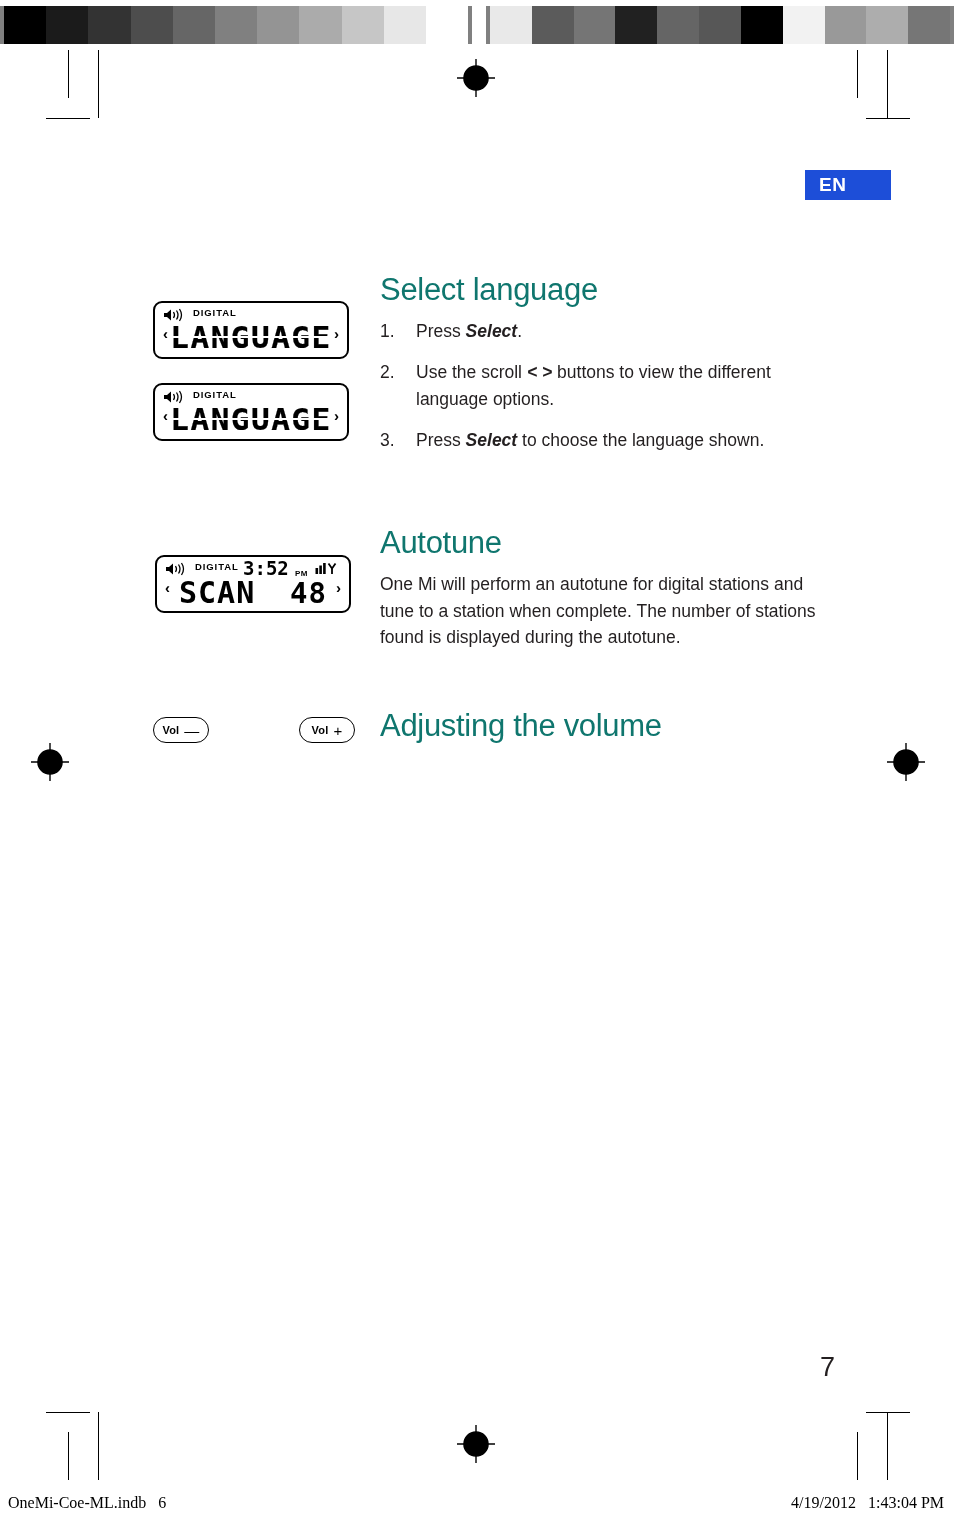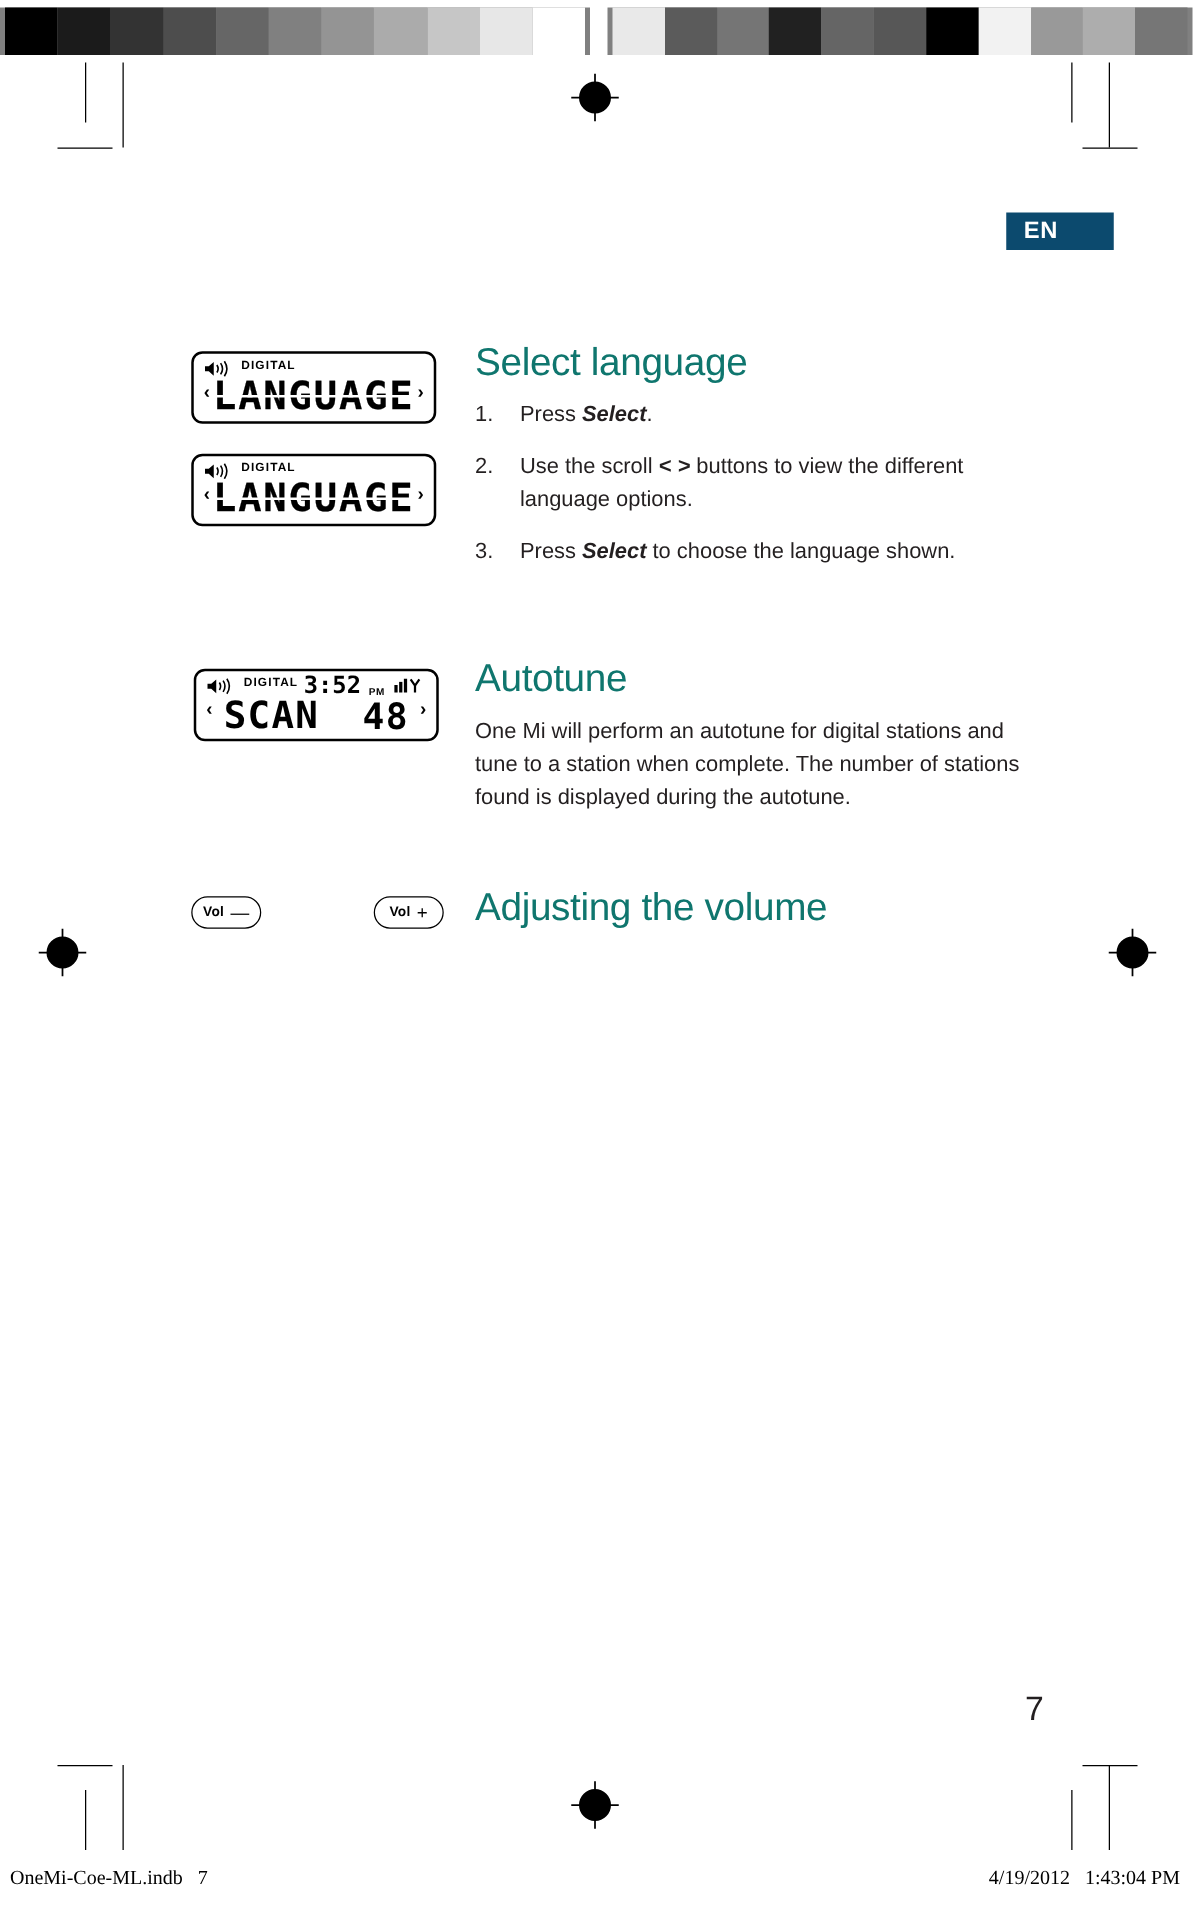--- a/index.html
+++ b/index.html
@@ -49,40 +49,41 @@
     position: absolute;
   }
 
   
   .lang-badge {
     position: absolute;
     left: 805px;
     top: 170px;
     width: 86px;
     height: 30px;
-    background: #0c4a6e;
+    background: #1d4ed8;
     color: #ffffff;
     font-size: 19px;
     font-weight: bold;
     letter-spacing: 0.5px;
     display: flex;
     align-items: center;
     padding-left: 14px;
     box-sizing: border-box;
   }
 
   
   .lcd {
     position: absolute;
     width: 196px;
     height: 58px;
     border: 2.5px solid #000000;
     border-radius: 9px;
     box-sizing: border-box;
     background: #ffffff;
+    margin-top: 20px;
   }
   .lcd-speaker {
     position: absolute;
     left: 8px;
     top: 5px;
     width: 26px;
     height: 14px;
   }
   .lcd-digital {
     position: absolute;
@@ -434,14 +435,14 @@
   <h2 class="sec">Autotune</h2>
   <p class="body">One Mi will perform an autotune for digital stations and tune to a station when complete. The number of stations found is displayed during the autotune.</p>
 </div>
 
 <div class="sec-volume">
   <h2 class="sec">Adjusting the volume</h2>
 </div>
 
 <div class="pageno">7</div>
 
-<div class="slug slug-left">OneMi-Coe-ML.indb   7</div>
+<div class="slug slug-left">OneMi-Coe-ML.indb   6</div>
 <div class="slug slug-right">4/19/2012   1:43:04 PM</div>
 
 </body></html>

